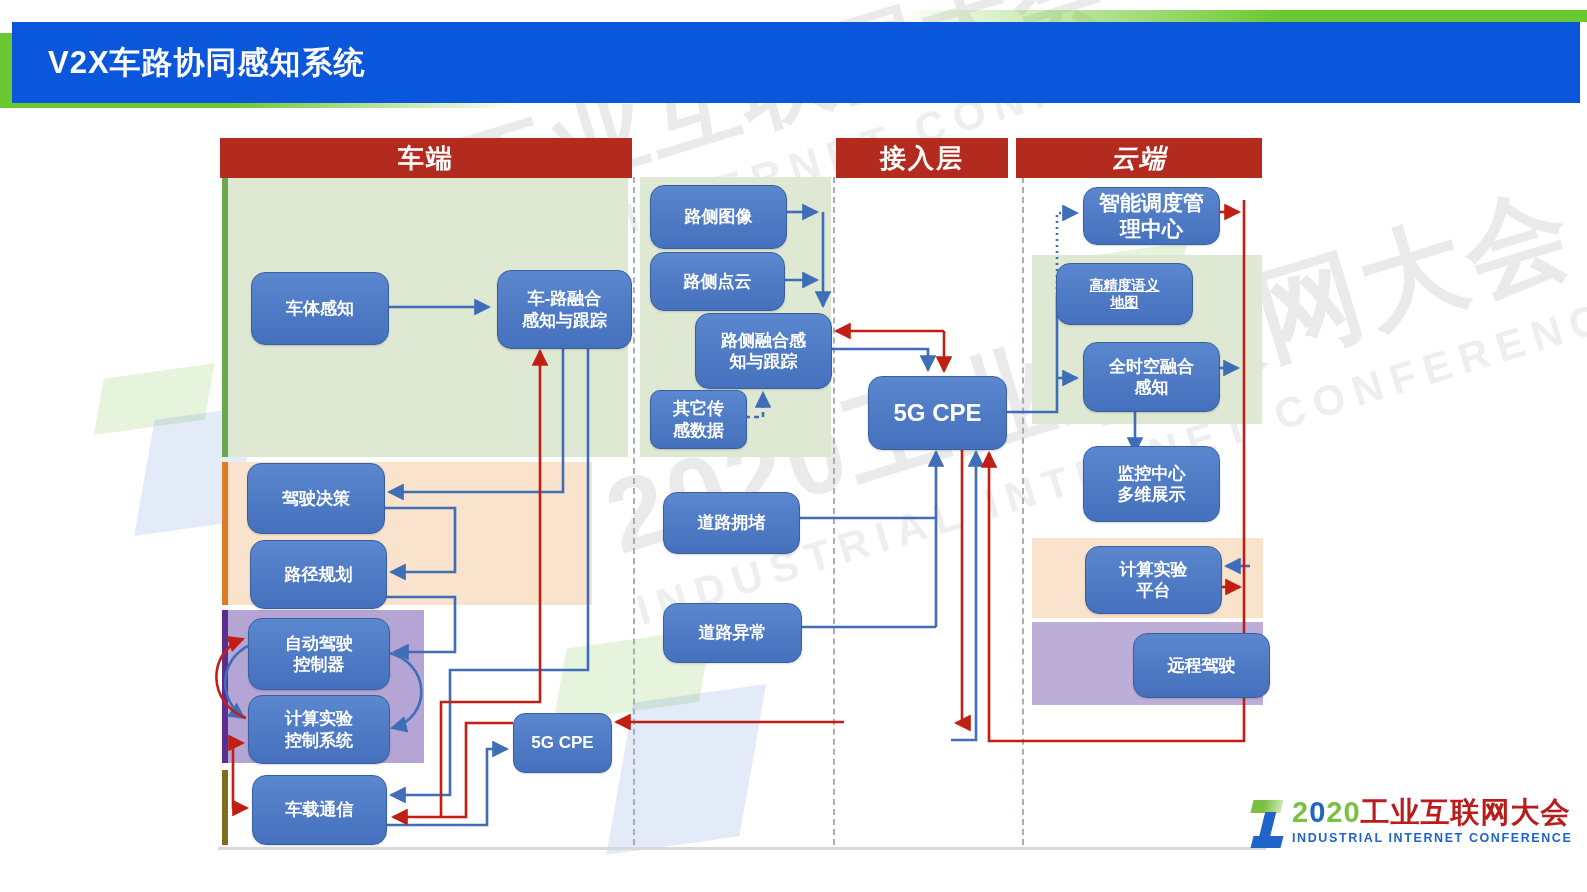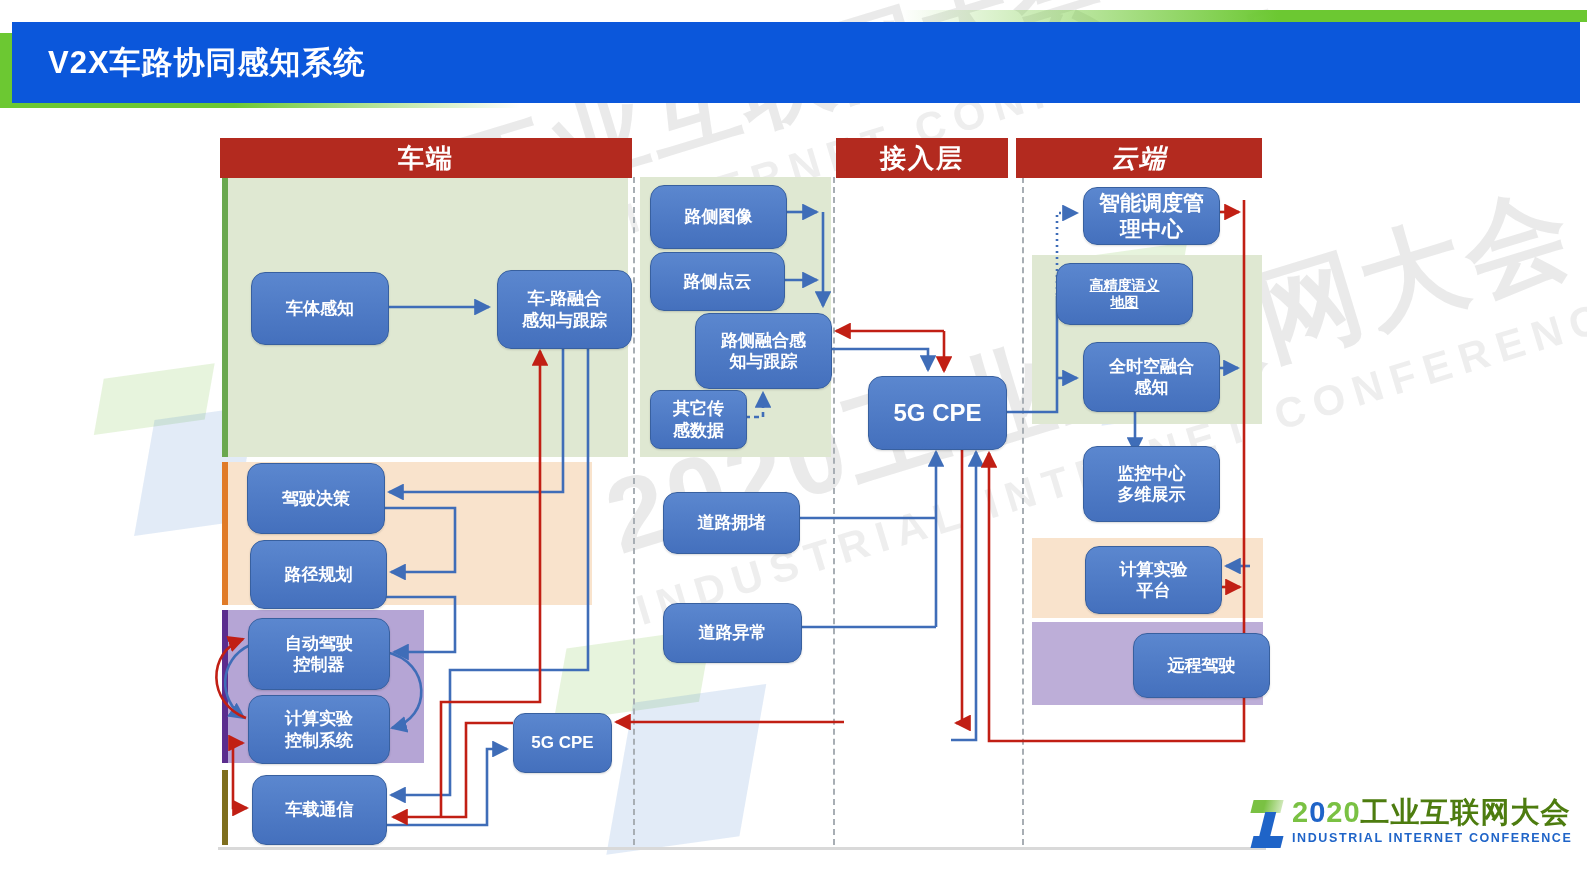--- a/index.html
+++ b/index.html
@@ -49,21 +49,21 @@
   
   .logo{position:absolute;left:1250px;top:798px;z-index:6;display:flex;align-items:flex-start;}
   .logo-icon{position:relative;width:42px;height:52px;}
   .logo-icon .li-g{position:absolute;left:2px;top:2px;width:26px;height:13px;background:#7ac143;transform:skewX(-14deg);}
   .logo-icon .li-g2{position:absolute;left:14px;top:2px;width:18px;height:13px;background:linear-gradient(90deg,#7ac143,#cfe8b8);transform:skewX(-14deg);}
   .logo-icon .li-stem{position:absolute;left:12px;top:14px;width:11px;height:26px;background:#1f64c8;transform:skewX(-14deg);}
   .logo-icon .li-base{position:absolute;left:2px;top:38px;width:30px;height:12px;background:#1f64c8;transform:skewX(-14deg);}
   .logo-text-top{font-size:29px;font-weight:bold;letter-spacing:1px;line-height:1;}
   .lg-green{color:#7ac143;}
   .lg-blue{color:#1f64c8;}
-  .logo-cn{color:#4d7c0f;}
+  .logo-cn{color:#b91c1c;}
   .logo-en{font-size:12.5px;font-weight:bold;color:#1f64c8;letter-spacing:1.6px;margin-top:4px;}
 </style>
 </head>
 <body>
 
 <div class="slide">
 
   <div class="green-strip-top"></div>
   <div class="green-left-block"></div>
   <div class="green-left-bar"></div>

